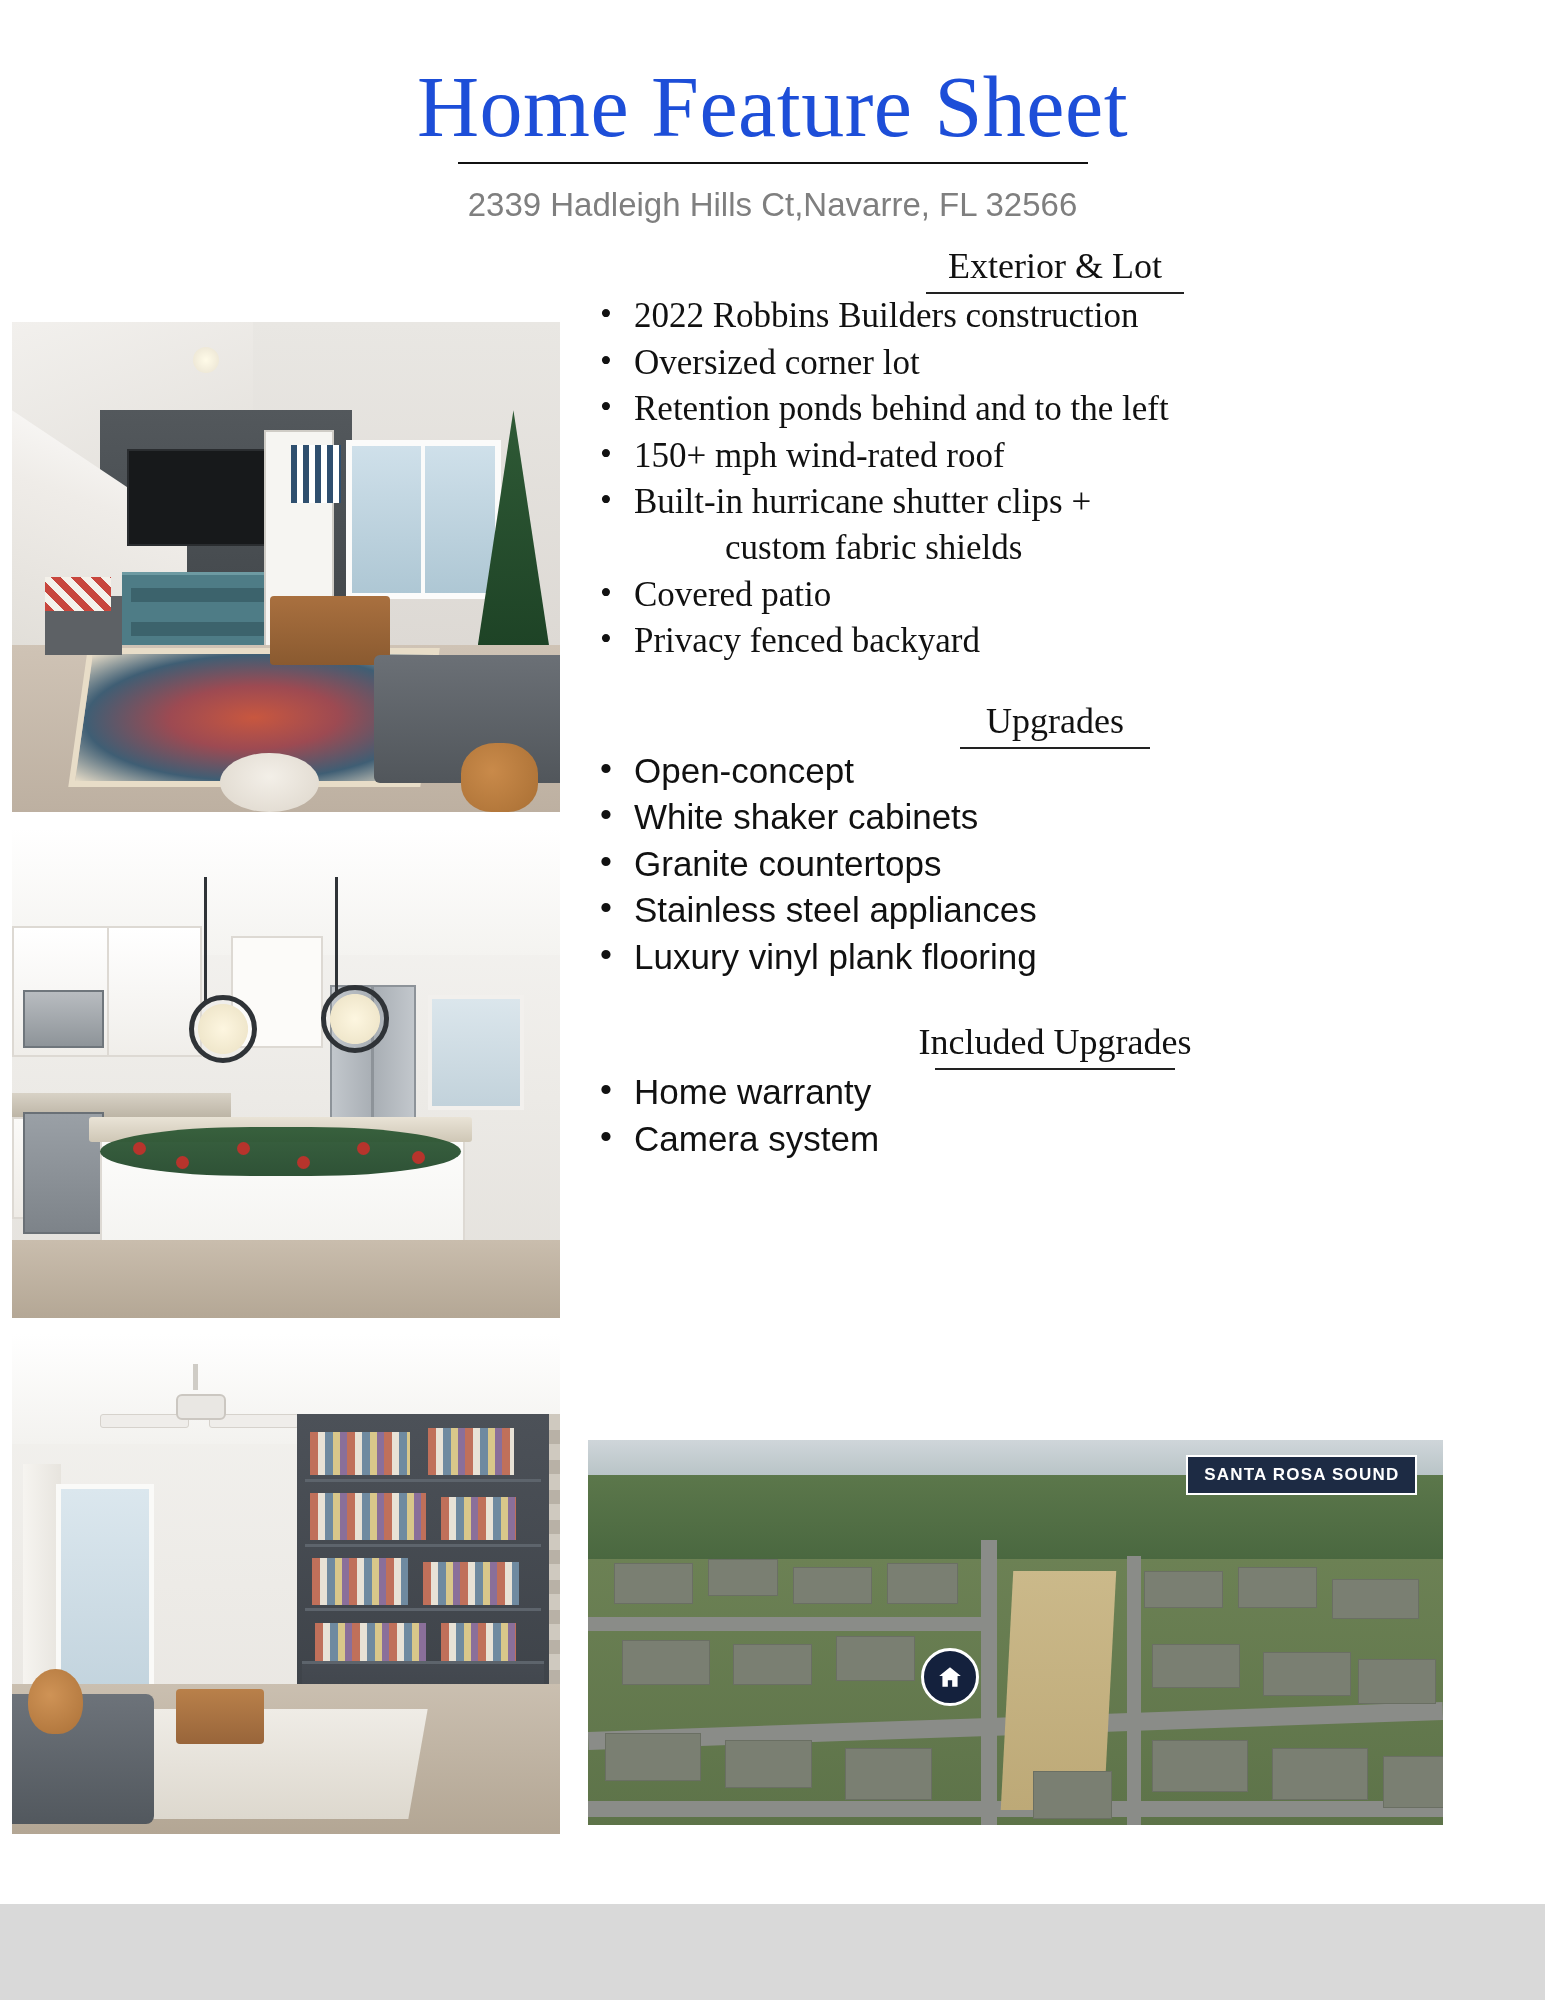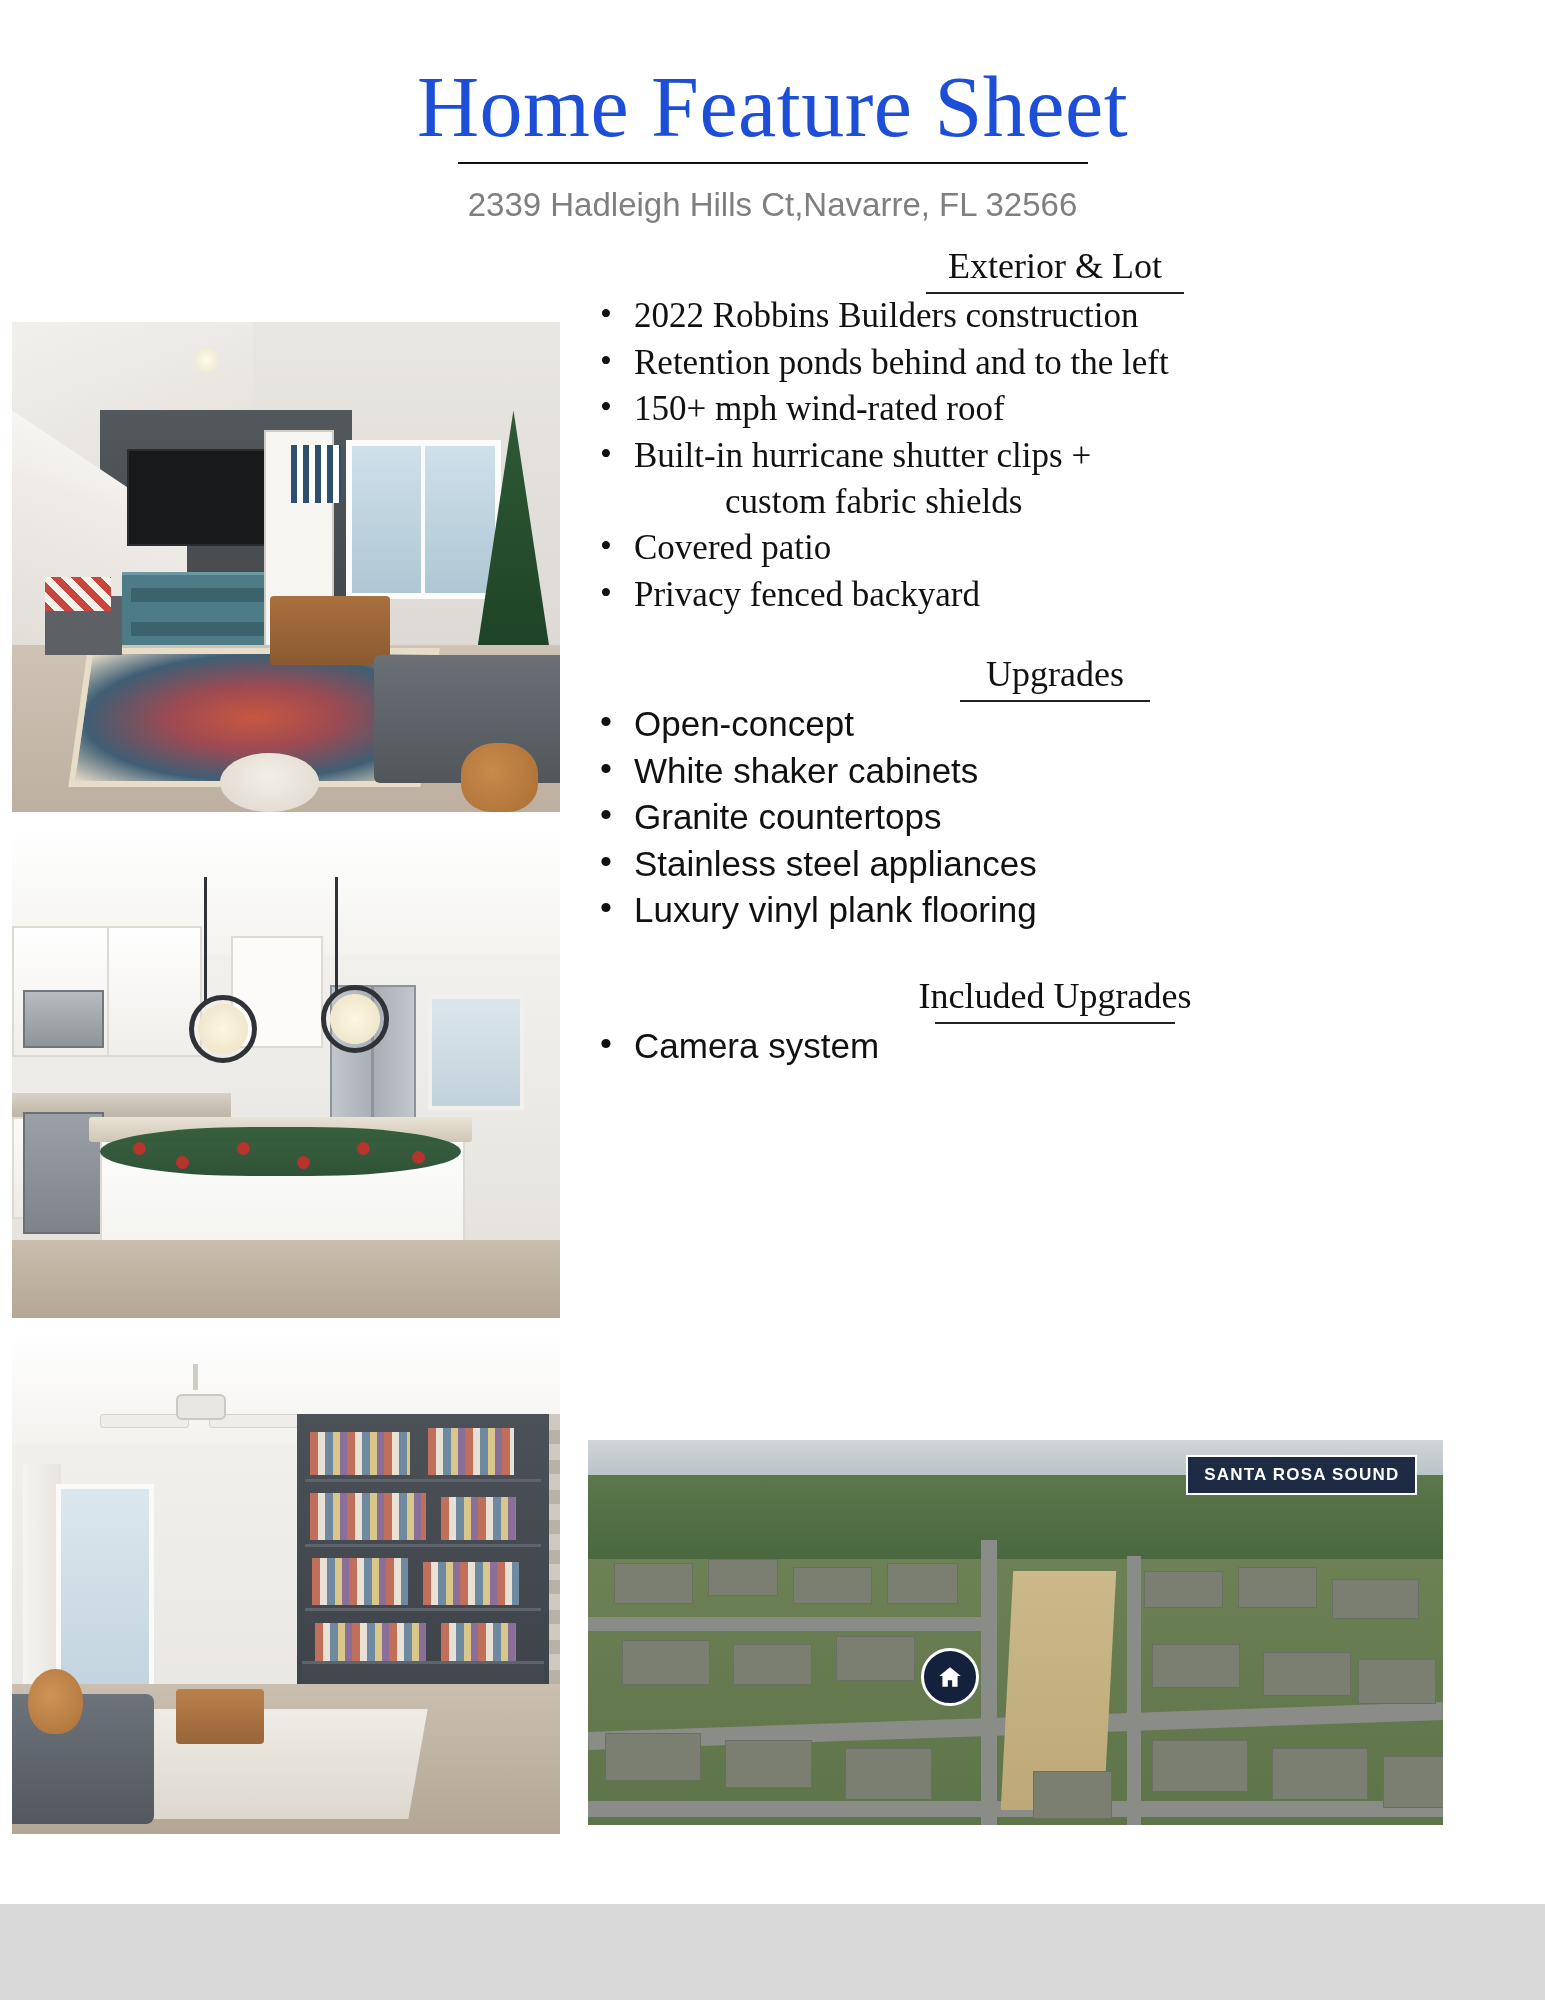--- a/index.html
+++ b/index.html
@@ -394,20 +394,21 @@
       </div>
     </div>
 
     <div class="right-col">
 
       <div>
         <div class="section-heading">Exterior &amp; Lot</div>
         <div class="section-rule rule-ext"></div>
         <ul class="features list-exterior">
           <li>2022 Robbins Builders construction</li>
+          <li>Oversized corner lot</li>
           <li>Retention ponds behind and to the left</li>
           <li>150+ mph wind-rated roof</li>
           <li>Built-in hurricane shutter clips +</li>
           <li class="cont">custom fabric shields</li>
           <li>Covered patio</li>
           <li>Privacy fenced backyard</li>
         </ul>
       </div>
 
       <div class="heading-interior">
@@ -419,20 +420,21 @@
           <li>Granite countertops</li>
           <li>Stainless steel appliances</li>
           <li>Luxury vinyl plank flooring</li>
         </ul>
       </div>
 
       <div class="heading-upgrades">
         <div class="section-heading">Included Upgrades</div>
         <div class="section-rule rule-upg"></div>
         <ul class="features list-upgrades">
+          <li>Home warranty</li>
           <li>Camera system</li>
         </ul>
       </div>
     </div>
 
     <div class="photo-aerial">
       <div class="a-ground"></div>
       <div class="a-trees"></div>
       <div class="a-sky"></div>
 

